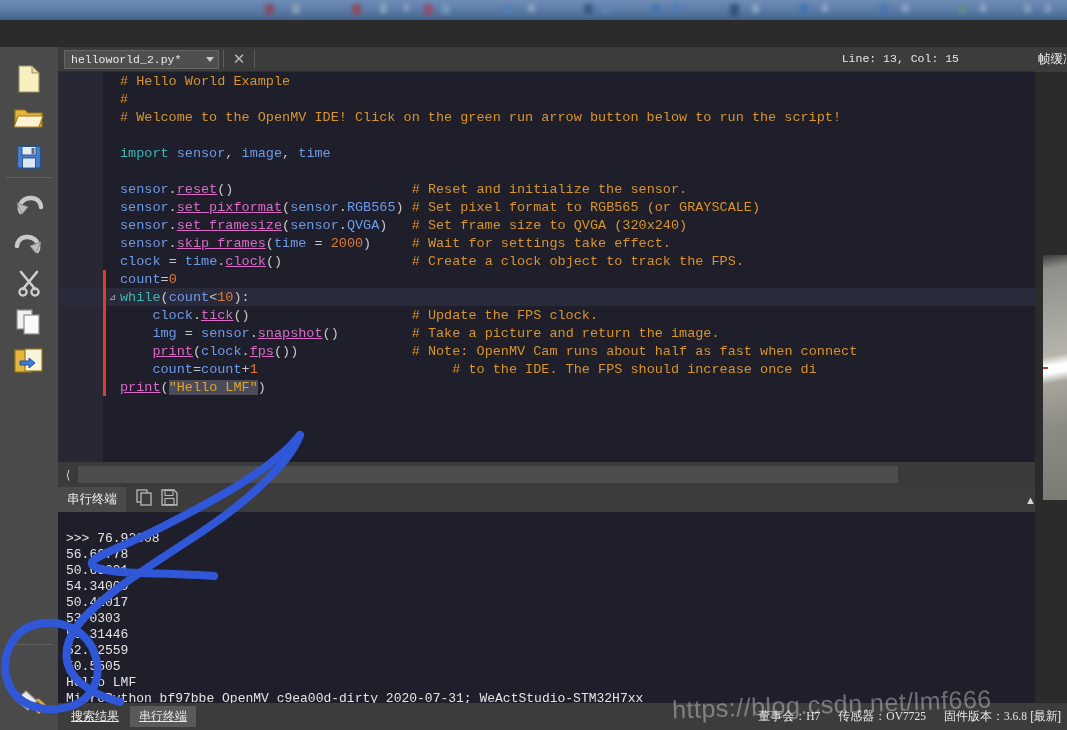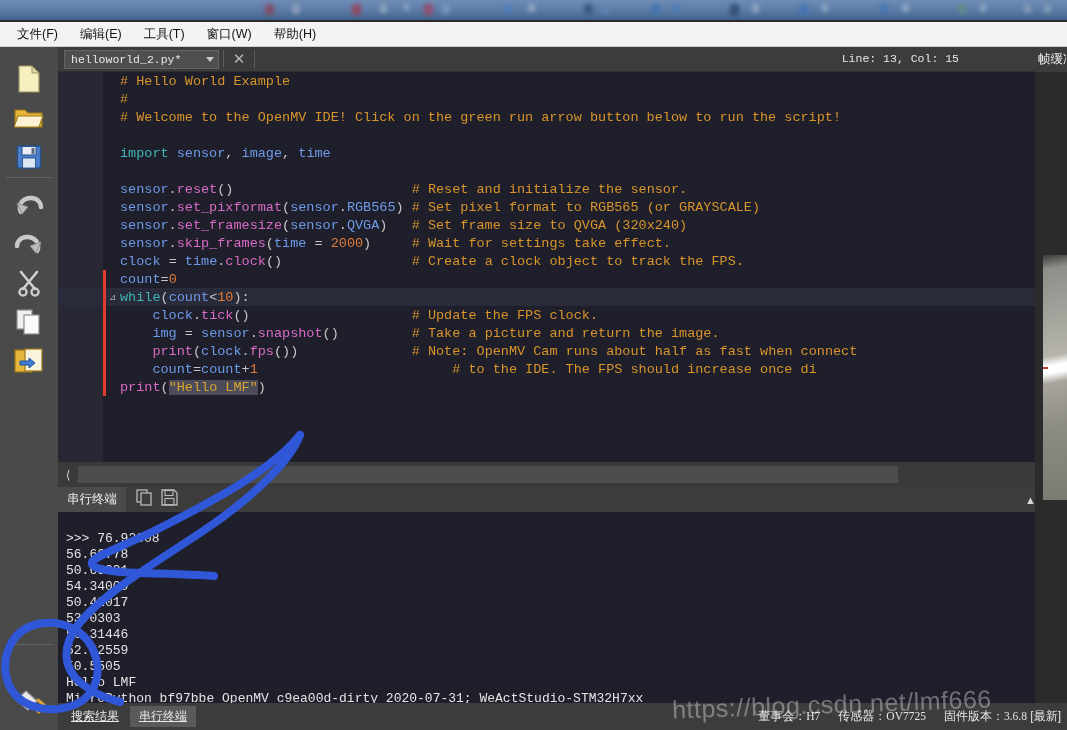--- a/index.html
+++ b/index.html
@@ -153,21 +153,21 @@
     position: absolute; left: 45px; width: 3px; height: 18px; background: #e03b2e;
   }
   .fold {
     position: absolute; left: 50px; width: 9px; height: 18px;
     color: #a9a9bb; font-size: 9px; line-height: 18px; text-align: center;
   }
   
   .c-comment { color: #d9942a; }
   .c-kw      { color: #3fb6b6; }
   .c-mod     { color: #6f9ae8; }
-  .c-func    { color: #d96ac6; }
+  .c-func    { color: #d96ac6; text-decoration: underline; }
   .c-num     { color: #e07b39; }
   .c-str     { color: #dba52b; }
   .c-punc    { color: #c6c6c6; }
   .sel { background: #4b4b5a; }
 
   
   .vscroll {
     position: absolute; right: 0; top: 25px; width: 16px; height: 390px;
     background: #3a3a3a;
   }
@@ -307,27 +307,20 @@
     <span class="blob" style="left:958px;width:8px;height:10px;background:#61917e;"></span>
     <span class="blob" style="left:980px;width:6px;height:8px;background:#a3b4c9;"></span>
     <span class="blob" style="left:1024px;width:7px;height:9px;background:#8fa3bb;"></span>
     <span class="blob" style="left:1044px;width:7px;height:9px;background:#8fa3bb;"></span>
   </div>
 
   <div class="window">
 
     <div class="titlebar-fill"></div>
 
-    <div class="menubar">
-      <div class="menu-item">文件(F)</div>
-      <div class="menu-item">编辑(E)</div>
-      <div class="menu-item">工具(T)</div>
-      <div class="menu-item">窗口(W)</div>
-      <div class="menu-item">帮助(H)</div>
-    </div>
 
     <div class="rail">
 
       <div class="rail-btn" style="top:14px;">
         <svg width="26" height="28" viewBox="0 0 26 28">
           <path d="M3 1 h13 l7 7 v19 h-20 z" fill="#f6f0c0" stroke="#9c9262" stroke-width="1.2"></path>
           <path d="M16 1 l7 7 h-7 z" fill="#e3dba0" stroke="#9c9262" stroke-width="1"></path>
         </svg>
       </div>
 

